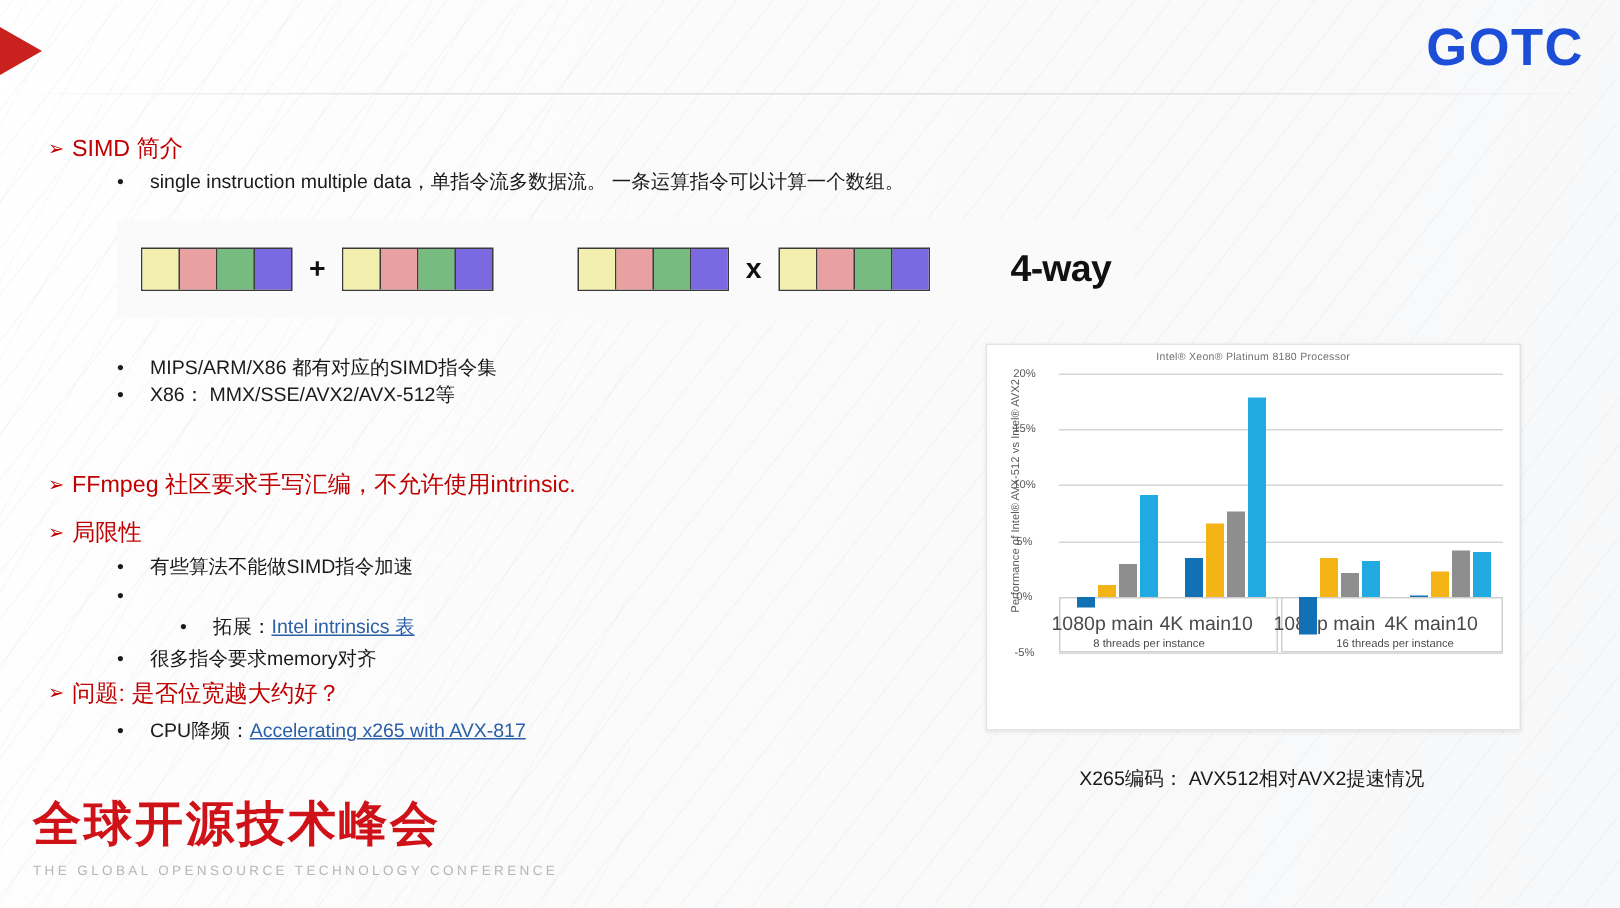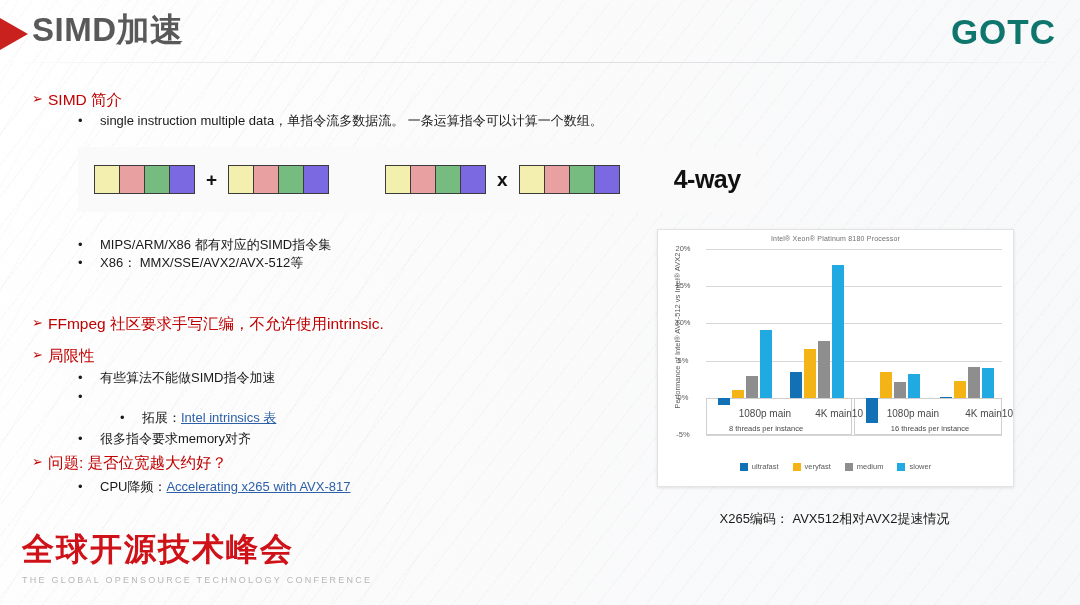--- a/index.html
+++ b/index.html
@@ -39,21 +39,21 @@
     border-top:16px solid transparent;border-bottom:16px solid transparent;
     border-left:28px solid #c9211e;
   }
   .header-title{
     position:absolute;left:32px;top:8px;
     font-size:33px;font-weight:bold;color:#595959;letter-spacing:0.5px;
     white-space:nowrap;
   }
   .gotc-logo{
     position:absolute;right:24px;top:12px;
-    font-size:35px;font-weight:bold;color:#0f766e;
+    font-size:35px;font-weight:bold;color:#1d4ed8;
     letter-spacing:1px;
   }
   .header-rule{
     position:absolute;left:0;top:62px;width:1080px;height:1px;
     background:linear-gradient(90deg,rgba(200,200,205,0) 0%,rgba(205,205,210,.55) 25%,rgba(205,205,210,.55) 75%,rgba(200,200,205,0) 100%);
   }
   .lvl1{
     position:relative;display:flex;align-items:flex-start;
     color:#c00000;font-size:15.5px;line-height:1.35;margin-left:32px;
   }
@@ -107,21 +107,21 @@
   .ytick{
     position:absolute;right:302px;width:34px;text-align:center;
     font-size:7.5px;color:#5a5a5a;
   }
   .bar{position:absolute;width:12px;}
   .grp-box{
     position:absolute;border:1px solid #cfcfcf;background:transparent;
     box-sizing:border-box;
   }
   .xcat{
-    position:absolute;font-size:10px;color:#4a4a4a;text-align:right;white-space:nowrap;
+    position:absolute;font-size:13px;color:#4a4a4a;text-align:left;white-space:nowrap;
   }
   .xgrp{
     position:absolute;font-size:7.5px;color:#4a4a4a;text-align:center;white-space:nowrap;
   }
   .legend{
     position:absolute;left:0;top:232px;width:355px;
     display:flex;justify-content:center;gap:14px;align-items:center;
   }
   .leg-item{display:flex;align-items:center;gap:4px;font-size:7.5px;color:#5a5a5a;}
   .leg-sw{width:8px;height:8px;}
@@ -143,21 +143,20 @@
 </style>
 </head>
 <body>
 
 <div class="bg-wash"></div>
 <div class="bg-stripes"></div>
 <div class="bg-stripes-left"></div>
 
 <div class="header">
   <div class="header-arrow"></div>
-  <div class="header-title">SIMD加速</div>
   <div class="gotc-logo">GOTC</div>
 </div>
 <div class="header-rule"></div>
 
 <div id="bullets-root">
     <div class="lvl1" style="position: absolute; top: 90px; left: 0px;">
       <span class="chev">➢</span>
       <span>SIMD 简介</span>
     </div>
     <div class="lvl2" style="position: absolute; top: 112px; left: 0px;">
@@ -276,37 +275,19 @@
       <div class="bar" style="left: 126px; top: 15.624px; height: 133.176px; width: 12px; background: rgb(33, 169, 225); z-index: 3;"></div>
       <div class="bar" style="left: 160px; top: 148.8px; height: 25.296px; width: 12px; background: rgb(18, 113, 181); z-index: 5;"></div>
       <div class="bar" style="left: 174px; top: 122.76px; height: 26.04px; width: 12px; background: rgb(245, 180, 22); z-index: 3;"></div>
       <div class="bar" style="left: 188px; top: 133.176px; height: 15.624px; width: 12px; background: rgb(142, 142, 142); z-index: 3;"></div>
       <div class="bar" style="left: 202px; top: 124.992px; height: 23.808px; width: 12px; background: rgb(33, 169, 225); z-index: 3;"></div>
       <div class="bar" style="left: 234px; top: 148.056px; height: 1px; width: 12px; background: rgb(18, 113, 181); z-index: 3;"></div>
       <div class="bar" style="left: 248px; top: 132.432px; height: 16.368px; width: 12px; background: rgb(245, 180, 22); z-index: 3;"></div>
       <div class="bar" style="left: 262px; top: 117.552px; height: 31.248px; width: 12px; background: rgb(142, 142, 142); z-index: 3;"></div>
       <div class="bar" style="left: 276px; top: 119.04px; height: 29.76px; width: 12px; background: rgb(33, 169, 225); z-index: 3;"></div>
     </div>
-  <div class="legend" id="chart-legend">
-      <div class="leg-item">
-        <span class="leg-sw" style="background: rgb(18, 113, 181);"></span>
-        <span>ultrafast</span>
-      </div>
-      <div class="leg-item">
-        <span class="leg-sw" style="background: rgb(245, 180, 22);"></span>
-        <span>veryfast</span>
-      </div>
-      <div class="leg-item">
-        <span class="leg-sw" style="background: rgb(142, 142, 142);"></span>
-        <span>medium</span>
-      </div>
-      <div class="leg-item">
-        <span class="leg-sw" style="background: rgb(33, 169, 225);"></span>
-        <span>slower</span>
-      </div>
-    </div>
 </div>
 <div class="chart-caption">X265编码： AVX512相对AVX2提速情况</div>
 
 <div class="footer-logo">
   <div class="cn">全球开源技术峰会</div>
   <div class="en">THE GLOBAL OPENSOURCE TECHNOLOGY CONFERENCE</div>
 </div>
 
 </body></html>

